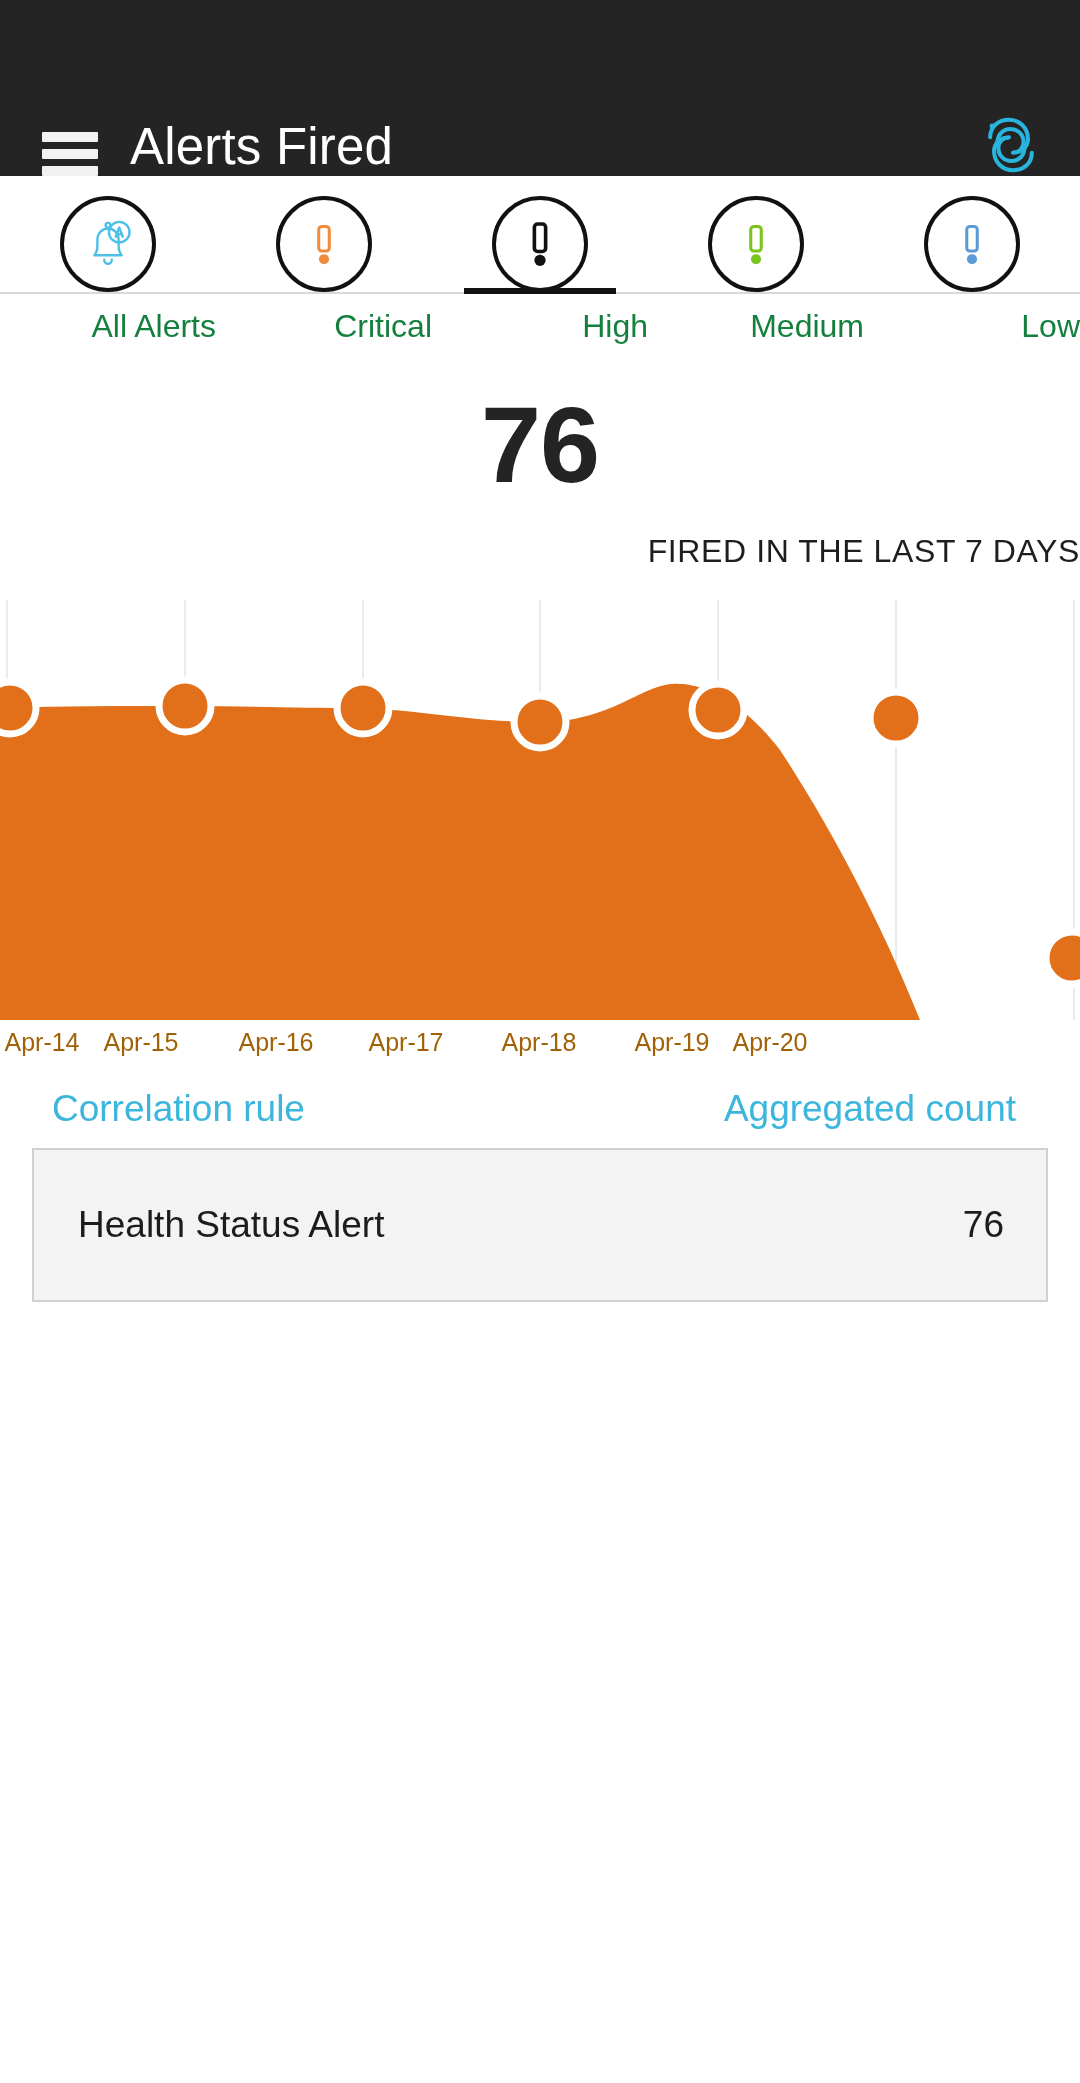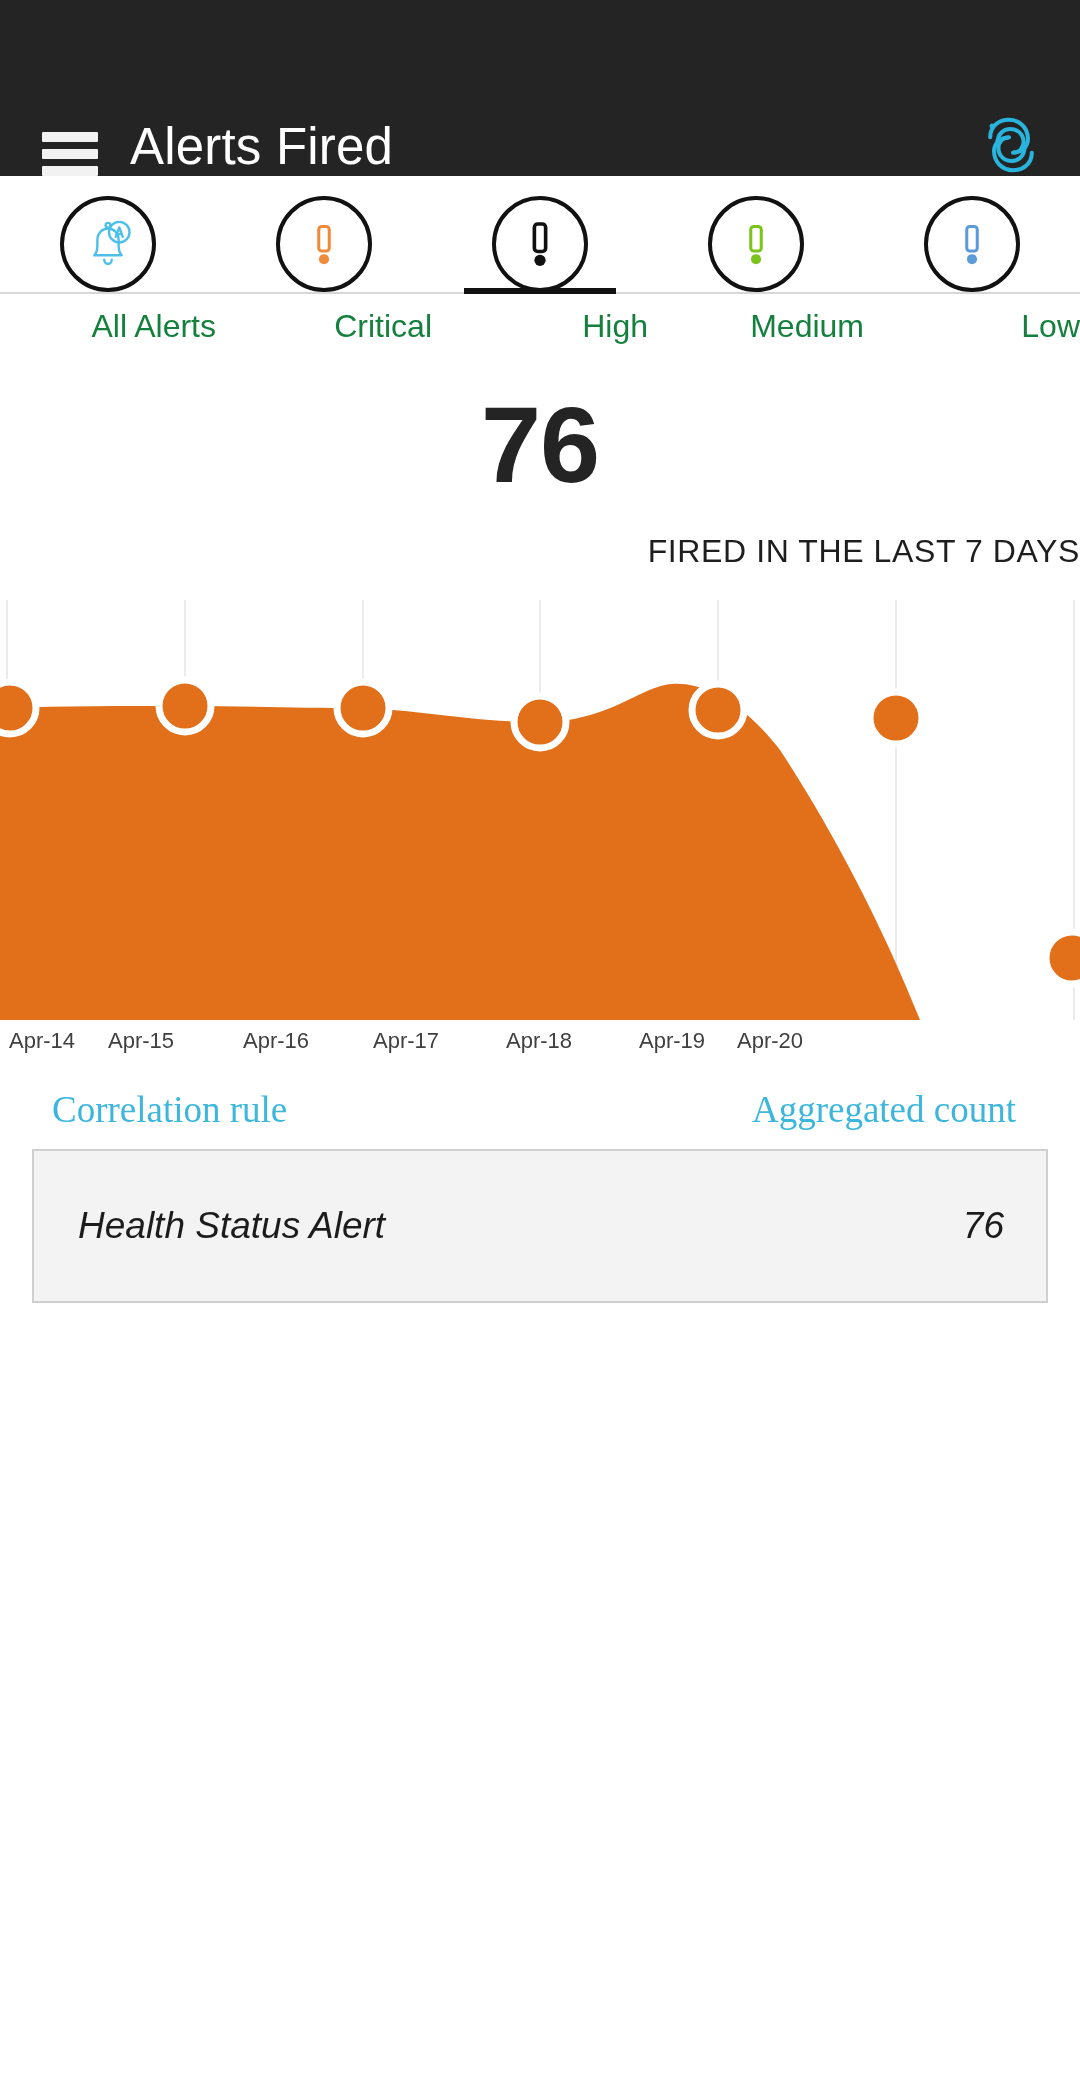--- a/index.html
+++ b/index.html
@@ -130,51 +130,49 @@
   }
   .chart-svg { display: block; width: 1080px; height: 420px; }
   .axis-labels {
     position: relative;
     height: 52px;
     width: 1080px;
   }
   .axis-tick {
     position: absolute;
     top: 8px;
-    font-size: 22px;
-    color: #404040;
+    font-size: 25px;
+    color: #a16207;
     transform: translateX(-50%);
     white-space: nowrap;
   }
 
   
   .table-wrap { padding: 0 32px; margin-top: 16px; }
   .table-head {
     display: flex;
     justify-content: space-between;
     padding: 0 32px 0 20px;
     margin-bottom: 18px;
   }
   .col-head {
     color: #3cb6dd;
     font-size: 37px;
     font-weight: 400;
-    font-family: Liberation Serif, serif;
   }
   .table-body {
     border: 2px solid #d0d0d0;
     background: #f3f3f3;
   }
   .table-row {
     display: flex;
     align-items: center;
     justify-content: space-between;
     height: 150px;
     padding: 0 42px 0 44px;
-    font-style: italic;
   }
   .cell-rule {
     font-size: 37px;
     color: #1c1c1c;
   }
   .cell-count {
     font-size: 37px;
     color: #1c1c1c;
   }
   .filler { background: #ffffff; height: 300px; }

